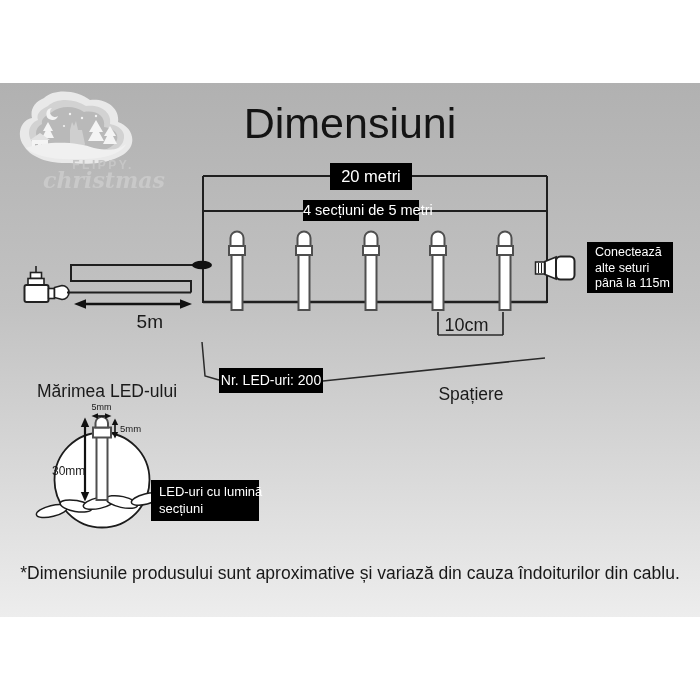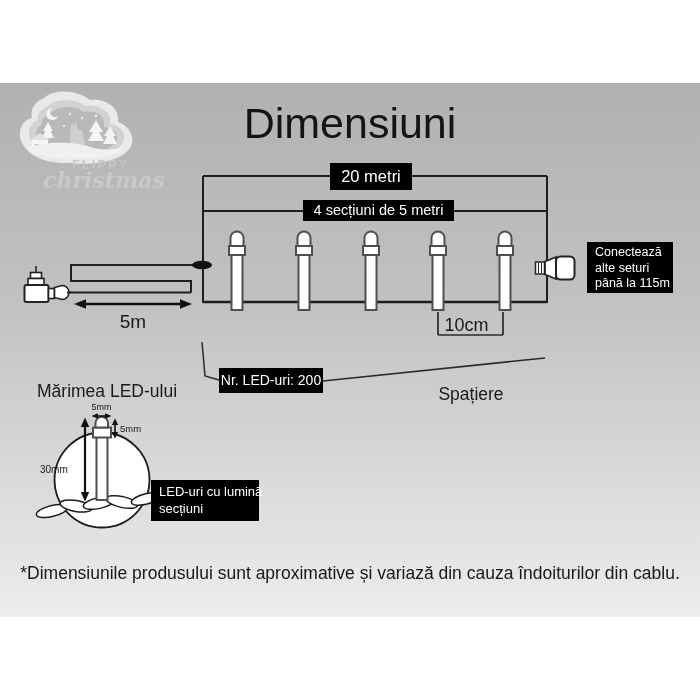--- a/index.html
+++ b/index.html
@@ -16,31 +16,31 @@
   #diagram-svg{left:0;top:0;}
   #logo-svg{left:18px;top:88px;}
   .lbl{position:absolute;z-index:2;white-space:nowrap;}
   .box{
     position:absolute;z-index:2;background:#000000;color:#ffffff;
     white-space:nowrap;box-sizing:border-box;
   }
   .center{text-align:center;}
   #page-title{left:0;right:0;top:100px;font-size:43px;line-height:46px;letter-spacing:0px;color:#141414;}
   #box-total{left:330px;top:163px;width:82px;height:27px;font-size:16.5px;line-height:27px;}
-  #box-sections{left:303px;top:200px;width:151px;height:21px;font-size:14.5px;line-height:21px;}
+  #box-sections{left:303px;top:200px;width:116px;height:21px;font-size:14.5px;line-height:21px;}
   #box-connect{left:587px;top:242px;width:86px;height:51px;font-size:12.5px;line-height:15.5px;padding:3px 0 0 8px;}
   #box-ledcount{left:219px;top:368px;width:104px;height:25px;font-size:14px;line-height:25px;}
   #box-brightnote{left:151px;top:468px;width:108px;height:41px;font-size:13px;line-height:17px;padding:3px 0 0 8px;margin-top:12px;}
-  #lbl-5m{left:103px;top:311px;width:60px;font-size:19px;}
+  #lbl-5m{left:103px;top:311px;width:60px;font-size:19px;text-align:right;}
   #lbl-10cm{left:438px;top:315px;width:57px;font-size:18px;}
   #lbl-spatiere{left:421px;top:340px;width:100px;font-size:17.5px;margin-top:44px;}
   #lbl-marimea{left:37px;top:381px;font-size:17.5px;}
   #lbl-5mm-top{left:85px;top:402px;width:33px;font-size:9px;}
   #lbl-5mm-right{left:120px;top:423px;font-size:9.5px;}
-  #lbl-30mm{left:40px;top:464px;font-size:10px;}
+  #lbl-30mm{left:52px;top:464px;font-size:12px;}
   #footnote{left:0;right:0;top:563px;font-size:17.5px;color:#181818;}
   #lbl-brand-top{left:58px;top:158px;width:90px;font-size:12px;letter-spacing:2.5px;color:#c6c6c6;font-weight:bold;}
   #lbl-brand-script{left:40px;top:167px;width:128px;font-size:22px;color:#c9c9c9;
     font-family:"DejaVu Serif", serif;font-style:italic;font-weight:bold;}
 </style>
 </head>
 <body>
 
 <div id="stage">
 

